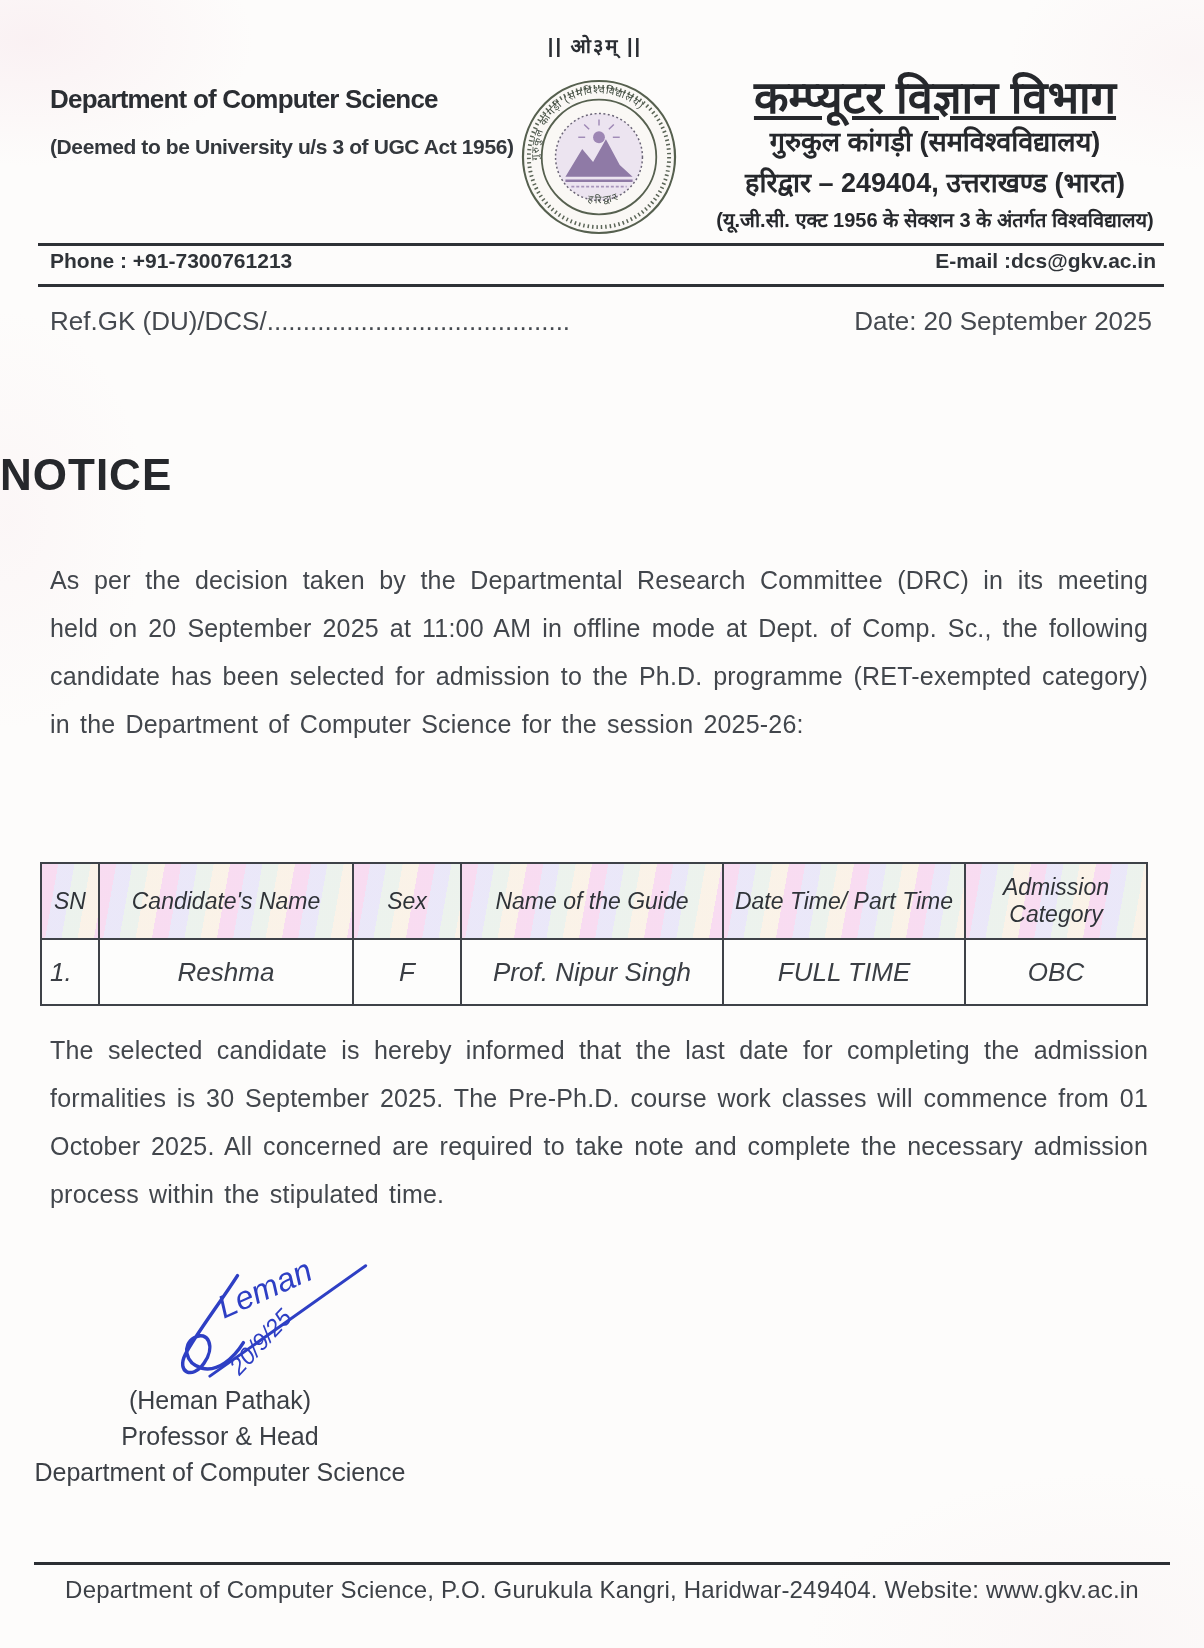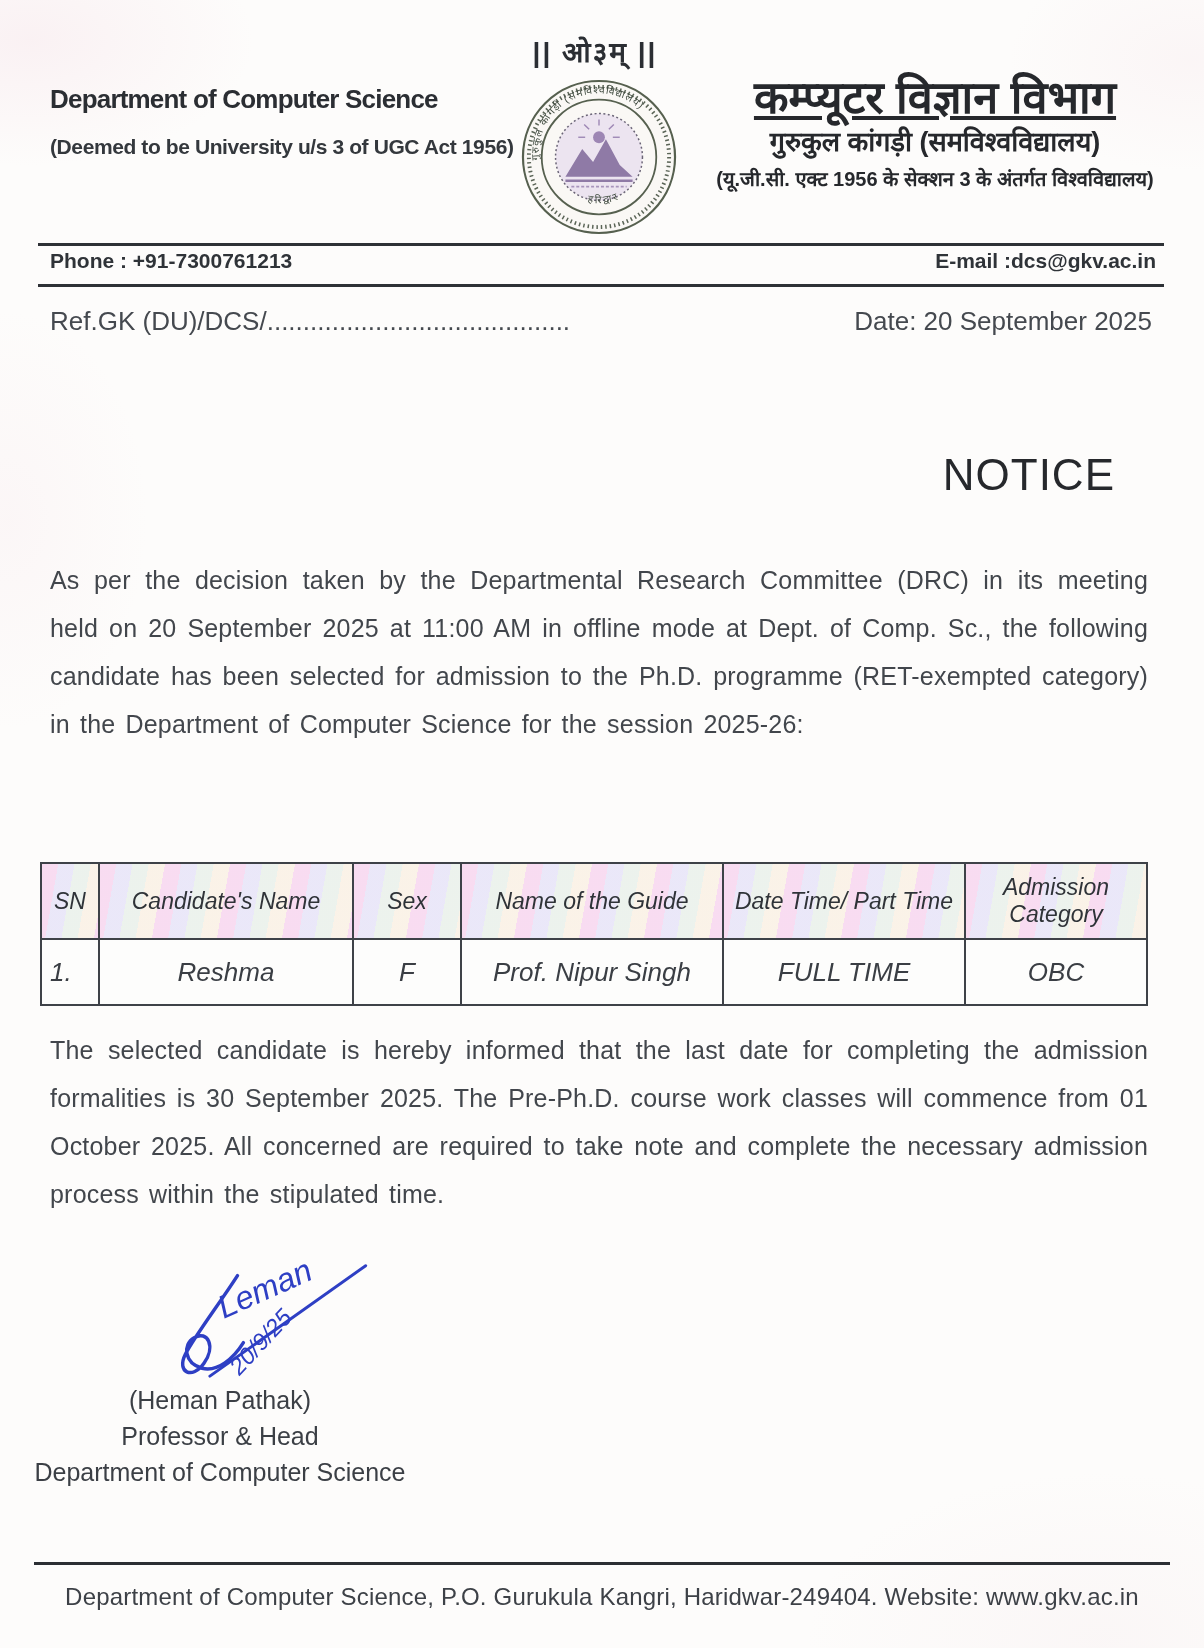--- a/index.html
+++ b/index.html
@@ -8,38 +8,38 @@
     font-family:"Liberation Sans","DejaVu Sans",sans-serif;color:#3d4147;
     background:
       radial-gradient(ellipse 320px 180px at 30px 40px, rgba(238,198,212,.20), transparent 70%),
       radial-gradient(ellipse 260px 160px at 1190px 60px, rgba(238,205,215,.14), transparent 70%),
       radial-gradient(ellipse 200px 300px at 8px 520px, rgba(240,205,215,.12), transparent 70%),
       radial-gradient(ellipse 420px 240px at 1100px 1640px, rgba(236,215,220,.15), transparent 70%),
       #fdfcfb;
   }
   
   .invocation{position:absolute;top:32px;left:0;width:1190px;text-align:center;
-    font-size:28px;font-weight:700;color:#2b2e33;letter-spacing:2px;}
+    font-size:20px;font-weight:700;color:#2b2e33;letter-spacing:2px;}
   .hdr-left{position:absolute;left:50px;top:84px;width:470px;color:#2b2e33;}
   .hdr-left .t{font-size:26px;font-weight:700;letter-spacing:-.8px;margin-bottom:10px;}
   .hdr-left .l{font-size:21px;font-weight:700;letter-spacing:-.4px;line-height:43px;color:#34383d;}
   .seal{position:absolute;left:520px;top:78px;width:158px;height:158px;}
   .hdr-right{position:absolute;left:700px;top:74px;width:470px;text-align:center;color:#26282c;}
   .hdr-right .t{font-size:45px;font-weight:700;line-height:48px;text-decoration:underline;}
   .hdr-right .l1,.hdr-right .l2{font-size:27px;font-weight:700;line-height:41px;}
   .hdr-right .l3{font-size:20px;font-weight:700;line-height:32px;}
   .rule{position:absolute;left:38px;right:40px;height:3px;background:#2e3136;}
   .rule1{top:243px;} .rule2{top:284px;}
   .contact-row{position:absolute;top:249px;left:50px;right:48px;display:flex;
     justify-content:space-between;font-size:21px;font-weight:700;color:#2f3338;}
   .ref-row{position:absolute;top:306px;left:50px;right:52px;display:flex;
     justify-content:space-between;font-size:26px;color:#45494f;}
   
-  .notice-title{position:absolute;top:450px;left:0;width:1115px;text-align:right;
-    font-size:44px;font-weight:400;letter-spacing:1px;color:#26282c;}
+  .notice-title{position:absolute;top:450px;left:0;width:1115px;text-align:left;
+    font-size:44px;font-weight:700;letter-spacing:1px;color:#26282c;}
   .para{position:absolute;left:50px;width:1098px;text-align:justify;
     font-size:25px;line-height:48px;color:#42464c;word-spacing:3px;letter-spacing:.2px;}
   .para1{top:556px;}
   .para2{top:1026px;}
   
   table.sel{position:absolute;left:40px;top:862px;width:1106px;border-collapse:collapse;table-layout:fixed;font-style:italic;}
   table.sel th,table.sel td{border:2px solid #3e4248;}
   table.sel th{height:70px;font-size:23px;font-weight:400;color:#2f3338;padding:2px 4px;
     background:
       repeating-linear-gradient(100deg,
@@ -51,21 +51,21 @@
   table.sel th.nowrap{white-space:nowrap;}
   table.sel td{height:62px;font-size:26px;color:#3a3e44;text-align:center;background:#fdfdfc;}
   table.sel td.sn{text-align:left;padding-left:8px;}
   
   .sig-svg{position:absolute;left:158px;top:1246px;width:228px;height:140px;}
   .sig-block{position:absolute;left:30px;top:1370px;width:380px;text-align:center;
     font-size:25px;line-height:36px;color:#3b3f45;margin-top:12px;}
   
   .rule3{top:1562px;left:34px;right:34px;background:#2b2e33;}
   .footer-text{position:absolute;top:1576px;left:0;width:1204px;text-align:center;
-    font-size:24px;color:#3d4147;letter-spacing:.2px;margin-top:7px;}
+    font-size:24px;color:#3d4147;letter-spacing:.2px;}
 </style>
 </head>
 <body>
 
 <div class="page">
 
   <div class="invocation">|| ओ३म् ||</div>
 
   <div class="hdr-left">
     <div class="t">Department of Computer Science</div>
@@ -98,20 +98,21 @@
       <textPath href="#arcTop" startOffset="4%">गुरुकुल कांगड़ी (समविश्वविद्यालय)</textPath>
     </text>
     <text font-size="10.5" fill="#3f4a3f" letter-spacing="2">
       <textPath href="#arcBot" startOffset="38%">हरिद्वार</textPath>
     </text>
   </svg>
 
   <div class="hdr-right">
     <div class="t">कम्प्यूटर विज्ञान विभाग</div>
     <div class="l1">गुरुकुल कांगड़ी (समविश्वविद्यालय)</div>
+    <div class="l2">हरिद्वार – 249404, उत्तराखण्ड (भारत)</div>
     <div class="l3">(यू.जी.सी. एक्ट 1956 के सेक्शन 3 के अंतर्गत विश्वविद्यालय)</div>
   </div>
 
   <div class="rule rule1"></div>
   <div class="contact-row">
     <span>Phone : +91-7300761213</span>
     <span>E-mail :dcs@gkv.ac.in</span>
   </div>
   <div class="rule rule2"></div>
 

